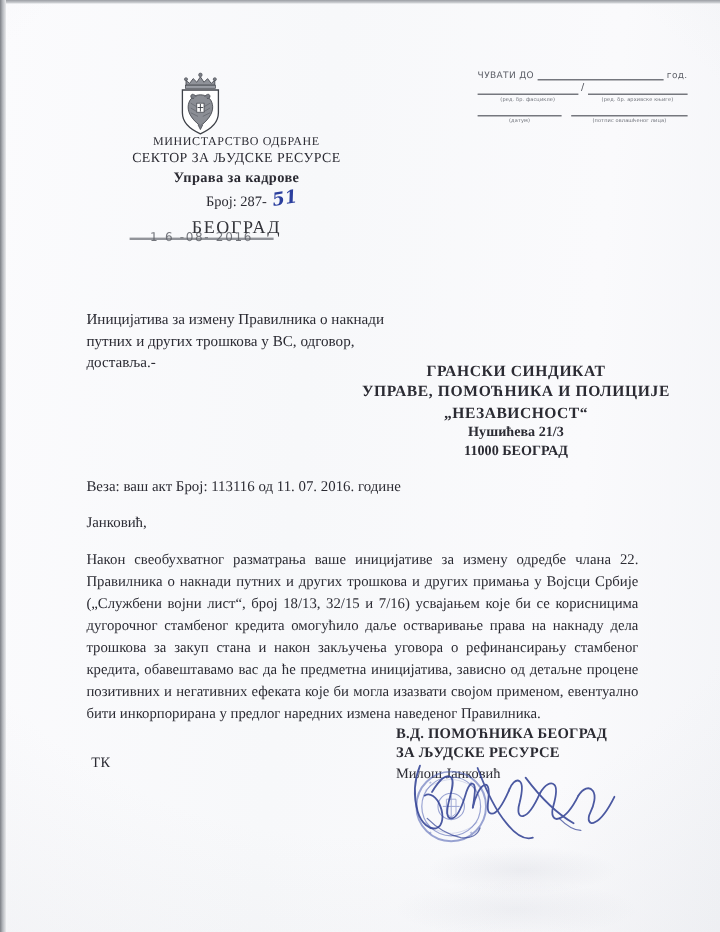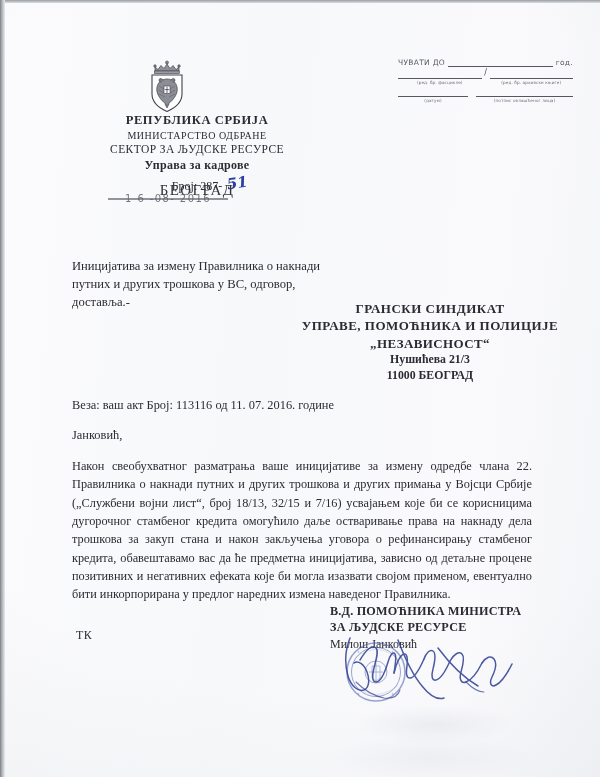--- a/index.html
+++ b/index.html
@@ -296,21 +296,20 @@
 
         <rect x="22" y="28" width="6" height="7.5" fill="#ffffff" stroke="#3f4249" stroke-width="0.6"></rect>
         <path d="M25 28.6 L25 35 M22.7 31.6 L27.3 31.6" stroke="#3f4249" stroke-width="0.8"></path>
 
         <path d="M23 46 L25 50 L27 46" fill="#7a7d85" stroke="#3f4249" stroke-width="0.6"></path>
       </g>
     </svg>
   </div>
 
   <div class="layer" id="letterhead">
-    <div class="lh-line1">РЕПУБЛИКА СРБИЈА</div>
     <div class="lh-line2">МИНИСТАРСТВО ОДБРАНЕ</div>
     <div class="lh-line3">СЕКТОР ЗА ЉУДСКЕ РЕСУРСЕ</div>
     <div class="lh-line4">Управа за кадрове</div>
     <div class="lh-broj">
       <span>Број: 287-</span><span class="hand-num">51</span>
     </div>
   </div>
 
   <div id="datestamp">
     <div class="ds-rule"></div>
@@ -359,21 +358,21 @@
   </div>
 
   <div class="layer" id="reference">Веза: ваш акт Број: 113116 од 11. 07. 2016. године</div>
   <div class="layer" id="greeting">Јанковић,</div>
 
   <div class="layer" id="body-text">Након свеобухватног разматрања ваше иницијативе за измену одредбе члана 22. Правилника о накнади путних и других трошкова и других примања у Војсци Србије („Службени војни лист“, број 18/13, 32/15 и 7/16) усвајањем које би се корисницима дугорочног стамбеног кредита омогућило даље остваривање права на накнаду дела трошкова за закуп стана и након закључења уговора о рефинансирању стамбеног кредита, обавештавамо вас да ће предметна иницијатива, зависно од детаљне процене позитивних и негативних ефеката које би могла изазвати својом применом, евентуално бити инкорпорирана у предлог наредних измена наведеног Правилника.</div>
 
   <div class="layer" id="tk-mark">ТК</div>
 
   <div class="layer" id="signature-block">
-    <div class="sg-1">В.Д. ПОМОЋНИКА МИНИСТРА</div>
+    <div class="sg-1">В.Д. ПОМОЋНИКА БЕОГРАД</div>
     <div class="sg-2">ЗА ЉУДСКЕ РЕСУРСЕ</div>
     <div class="sg-name">Милош Јанковић</div>
   </div>
 
   <div id="seal">
     <svg viewBox="0 0 62 62" width="62" height="62" aria-hidden="true">
       <g stroke="#4a5cb0" fill="none" opacity="0.55">
         <circle cx="31" cy="31" r="29" stroke-width="1.6"></circle>
         <circle cx="31" cy="31" r="24.5" stroke-width="1"></circle>
         <circle cx="31" cy="31" r="11" stroke-width="0.9"></circle>

